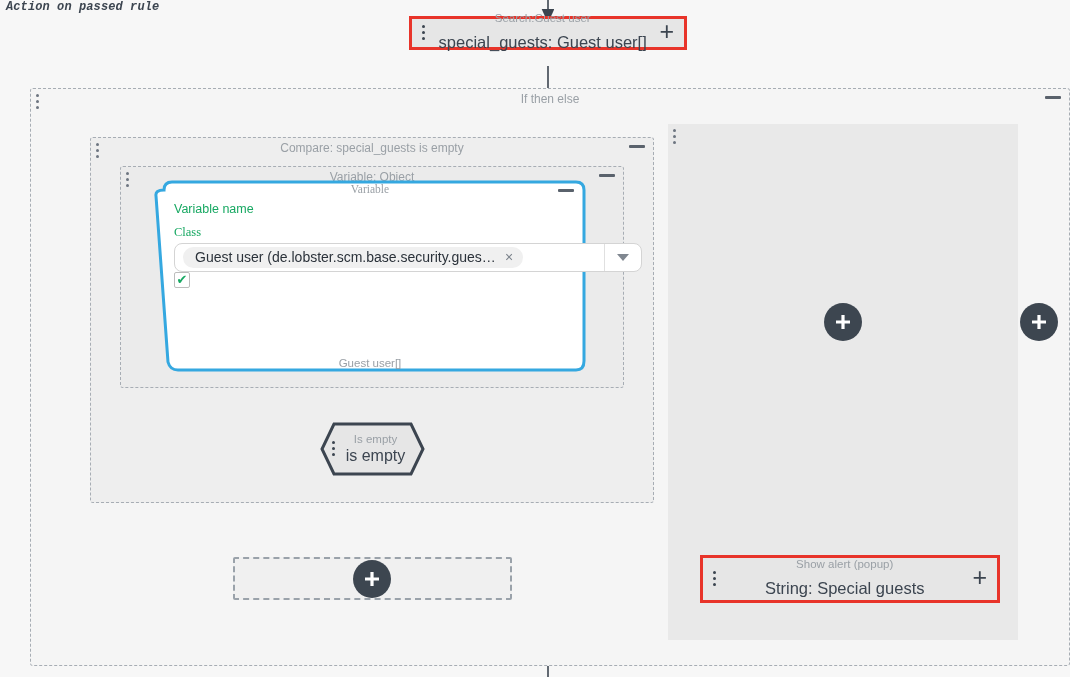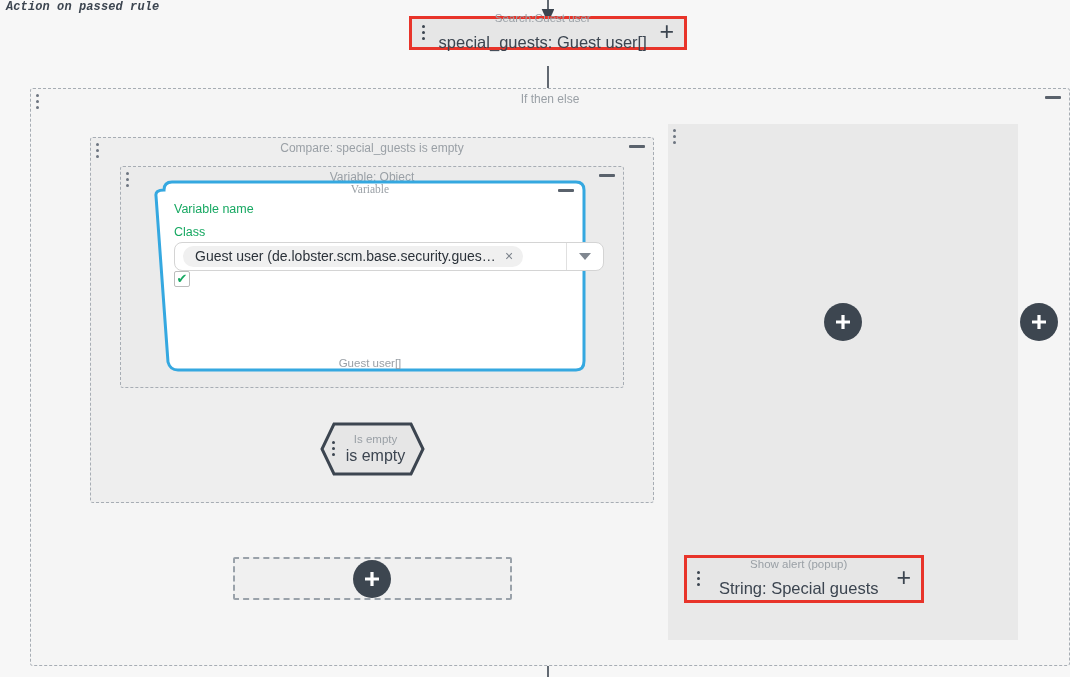--- a/index.html
+++ b/index.html
@@ -198,21 +198,21 @@
     height: 11px;
     background: #d9d9d9;
     border: 1px solid #c2c2c2;
     font-size: 9px;
     line-height: 10px;
     text-align: center;
     color: #5a626c;
   }
   .select-row {
     display: flex;
-    width: 430px;
+    width: 468px;
     height: 29px;
     box-sizing: border-box;
     border: 1px solid #d4d4d4;
     border-radius: 8px;
     background: #fff;
     overflow: hidden;
   }
   .select-main {
     flex: 1 1 auto;
     display: flex;
@@ -409,21 +409,21 @@
   <div class="var-card" style="left:152px; top:180px; width:436px; height:193px;">
     <svg class="shape" width="436" height="193" viewBox="0 0 436 193">
       <path d="M12,10 Q12,2 20,2 L424,2 Q432,2 432,10 L432,181 Q432,190 424,190 L26,190 Q18,190 16,182 L4,16 Q3,10 12,10 Z" fill="#ffffff" stroke="#35a8e0" stroke-width="3"></path>
     </svg>
     <div class="var-card-header">Variable</div>
     <div class="collapse-btn" style="right:14px; top:9px;"></div>
 
     <div class="content">
       <div class="field-label" style="margin-top:12px;">Variable name</div>
 
-      <div class="field-label" style="margin-top:9px;">Class</div>
+      <div class="field-label" style="margin-top:9px;font-family:Liberation Serif, serif;">Class</div>
       <div class="select-row">
         <div class="select-main">
           <span class="chip">
             <span>Guest user (de.lobster.scm.base.security.gues…</span>
             <span class="chip-x">×</span>
           </span>
         </div>
         <div class="select-arrow">
             <span class="caret"></span>
           </div>
@@ -464,21 +464,21 @@
       <path d="M8.4,3 h3.2 v5.4 H17 v3.2 h-5.4 V17 h-3.2 v-5.4 H3 V8.4 h5.4 Z" fill="#ffffff"></path>
     </svg>
   </div>
 
   <div class="plus-circle" style="left:1020px; top:303px;">
     <svg width="20" height="20" viewBox="0 0 20 20">
       <path d="M8.4,3 h3.2 v5.4 H17 v3.2 h-5.4 V17 h-3.2 v-5.4 H3 V8.4 h5.4 Z" fill="#ffffff"></path>
     </svg>
   </div>
 
-  <div class="node" style="left:684px; top:555px; width:240px; height:48px;">
+  <div class="node" style="left:700px; top:555px; width:300px; height:48px;">
     <span class="grip">
         <i></i>
         <i></i>
         <i></i>
       </span>
     <span class="node-text">
       <span class="node-sub">Show alert (popup)</span>
       <span class="node-title">String: Special guests</span>
     </span>
     <span class="plus-glyph">+</span>

